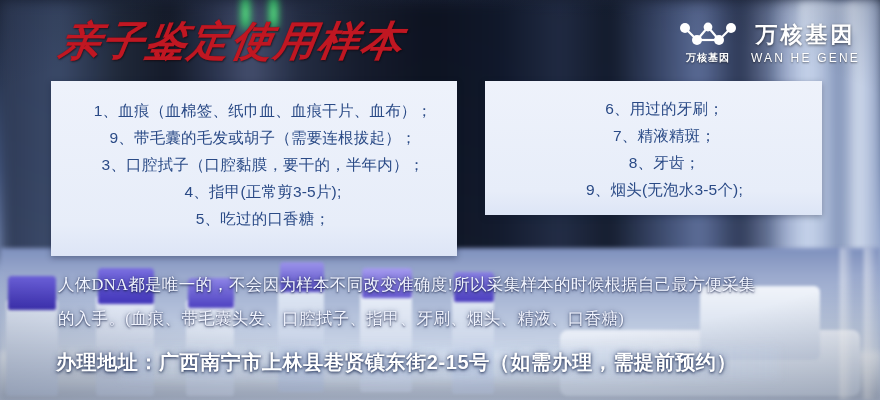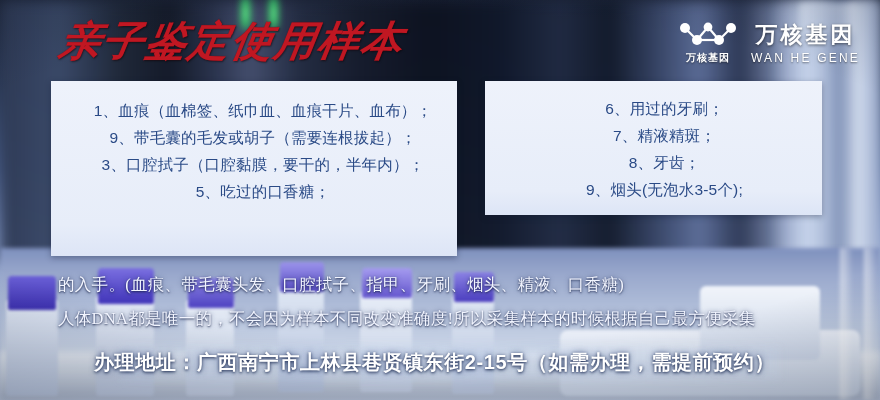--- a/index.html
+++ b/index.html
@@ -137,21 +137,21 @@
   .addr-wrap{
     position:absolute;left:0;top:340px;width:880px;height:44px;
     display:flex;align-items:center;
   }
   .addr-band{
     position:absolute;left:120px;top:6px;width:660px;height:34px;
     background:linear-gradient(90deg,rgba(190,210,240,.16),rgba(200,218,245,.34),rgba(190,210,240,.12));
     filter:blur(4px);
   }
   .addr{
-    position:relative;margin-left:94px;
+    position:relative;margin-left:56px;
     font-size:20px;font-weight:700;color:#ffffff;letter-spacing:.6px;
     text-shadow:0 1px 3px rgba(20,34,72,.9),0 0 6px rgba(40,60,110,.7);
     white-space:nowrap;
   }
 </style>
 </head>
 <body>
 
 <div id="poster">
 
@@ -211,36 +211,37 @@
       <span class="logo-cn">万核基因</span>
       <span class="logo-en">WAN HE GENE</span>
     </div>
   </div>
 
   <div class="panel" id="panel-left">
     <ul class="list">
       <li>1、血痕（血棉签、纸巾血、血痕干片、血布）；</li>
       <li>9、带毛囊的毛发或胡子（需要连根拔起）；</li>
       <li>3、口腔拭子（口腔黏膜，要干的，半年内）；</li>
+      <li>4、指甲(正常剪3-5片);</li>
       <li>5、吃过的口香糖；</li>
     </ul>
   </div>
 
   <div class="panel" id="panel-right">
     <ul class="list">
       <li>6、用过的牙刷；</li>
       <li>7、精液精斑；</li>
       <li>8、牙齿；</li>
       <li>9、烟头(无泡水3-5个);</li>
     </ul>
   </div>
 
   <div class="note">
+    <div>人体DNA都是唯一的，不会因为样本不同改变准确度!所以采集样本的时候根据自己最方便采集</div>
     <div>的入手。(血痕、带毛囊头发、口腔拭子、指甲、牙刷、烟头、精液、口香糖)</div>
-    <div>人体DNA都是唯一的，不会因为样本不同改变准确度!所以采集样本的时候根据自己最方便采集</div>
   </div>
 
   <div class="addr-wrap">
     <div class="addr-band"></div>
     <div class="addr">办理地址：广西南宁市上林县巷贤镇东街2-15号（如需办理，需提前预约）</div>
   </div>
 
 </div>
 
 </body></html>

